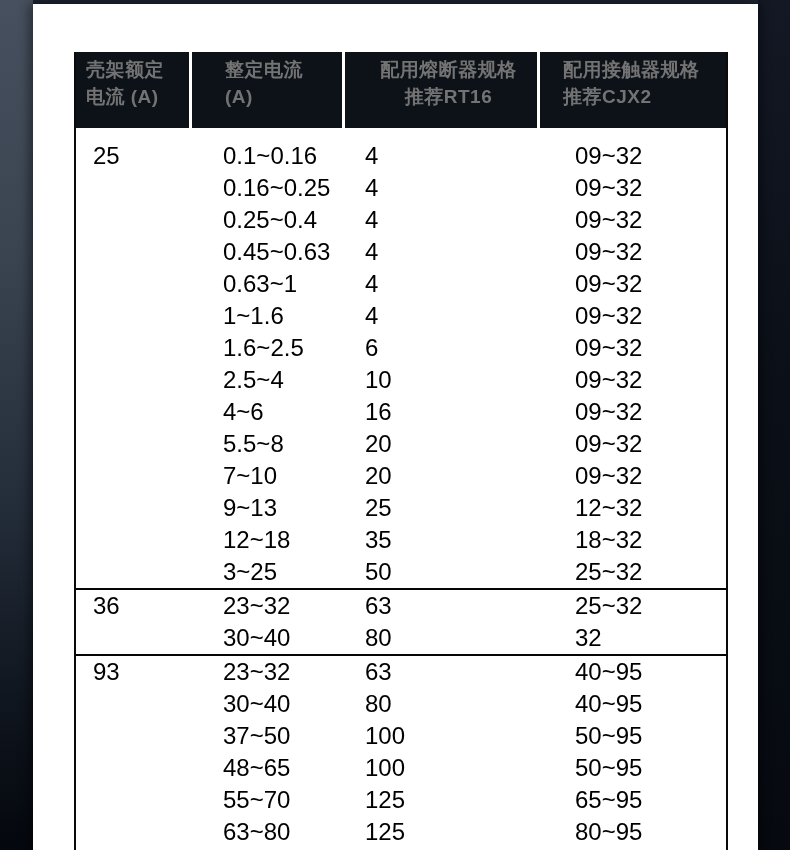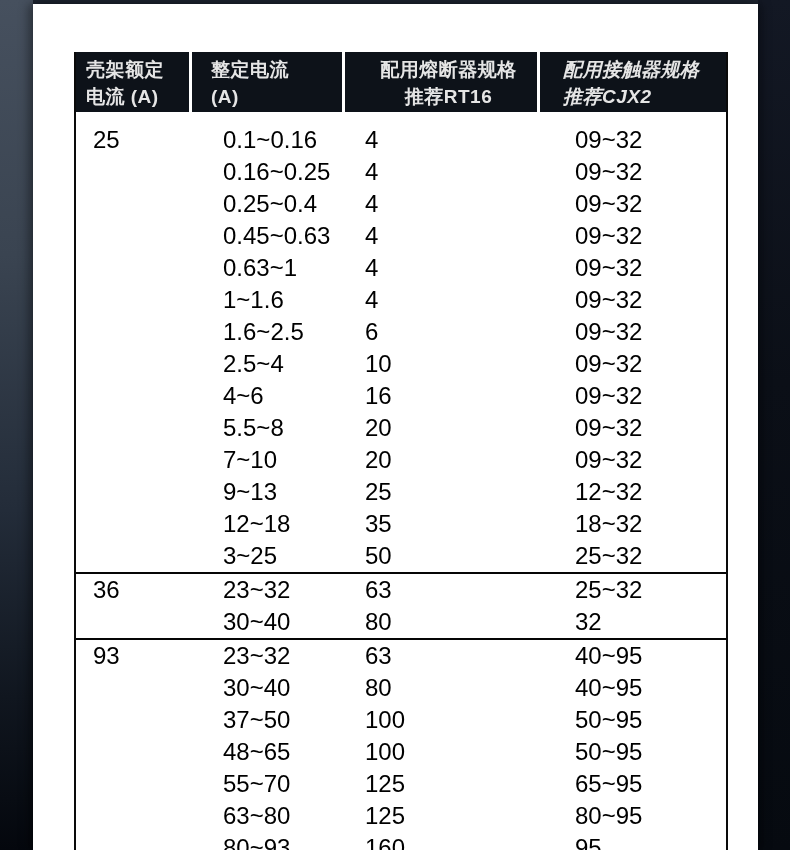--- a/index.html
+++ b/index.html
@@ -32,36 +32,36 @@
     position: absolute; left: 41px; top: 48px;
     width: 654px; height: 798px;
     box-sizing: border-box;
     border-left: 2px solid #0a0a0a;
     border-right: 2px solid #0a0a0a;
     overflow: hidden;
   }
   .thead {
     display: grid;
     grid-template-columns: 116px 153px 195px 1fr;
-    height: 60px;
+    height: 76px;
     background: #0d1219;
-    color: #e5e5e5;
+    color: #737373;
   }
   .th {
     box-sizing: border-box;
     padding-top: 4px;
     font-size: 19px;
     font-weight: 600;
     line-height: 27px;
     letter-spacing: 0.5px;
   }
   .th.c0 { padding-left: 10px; border-right: 3px solid #ffffff; }
-  .th.c1 { padding-left: 19px; border-right: 3px solid #ffffff; }
+  .th.c1 { padding-left: 33px; border-right: 3px solid #ffffff; }
   .th.c2 { padding-left: 15px; border-right: 3px solid #ffffff; text-align: center; }
-  .th.c3 { padding-left: 23px; font-style: italic; }
+  .th.c3 { padding-left: 23px; }
   .tbody { padding-top: 12px; }
   .group { border-top: 2px solid #050505; }
   .group:first-child { border-top: none; }
   .row {
     display: grid;
     grid-template-columns: 116px 153px 195px 1fr;
     height: 32px;
     align-items: center;
     font-size: 24px;
     color: #000000;

